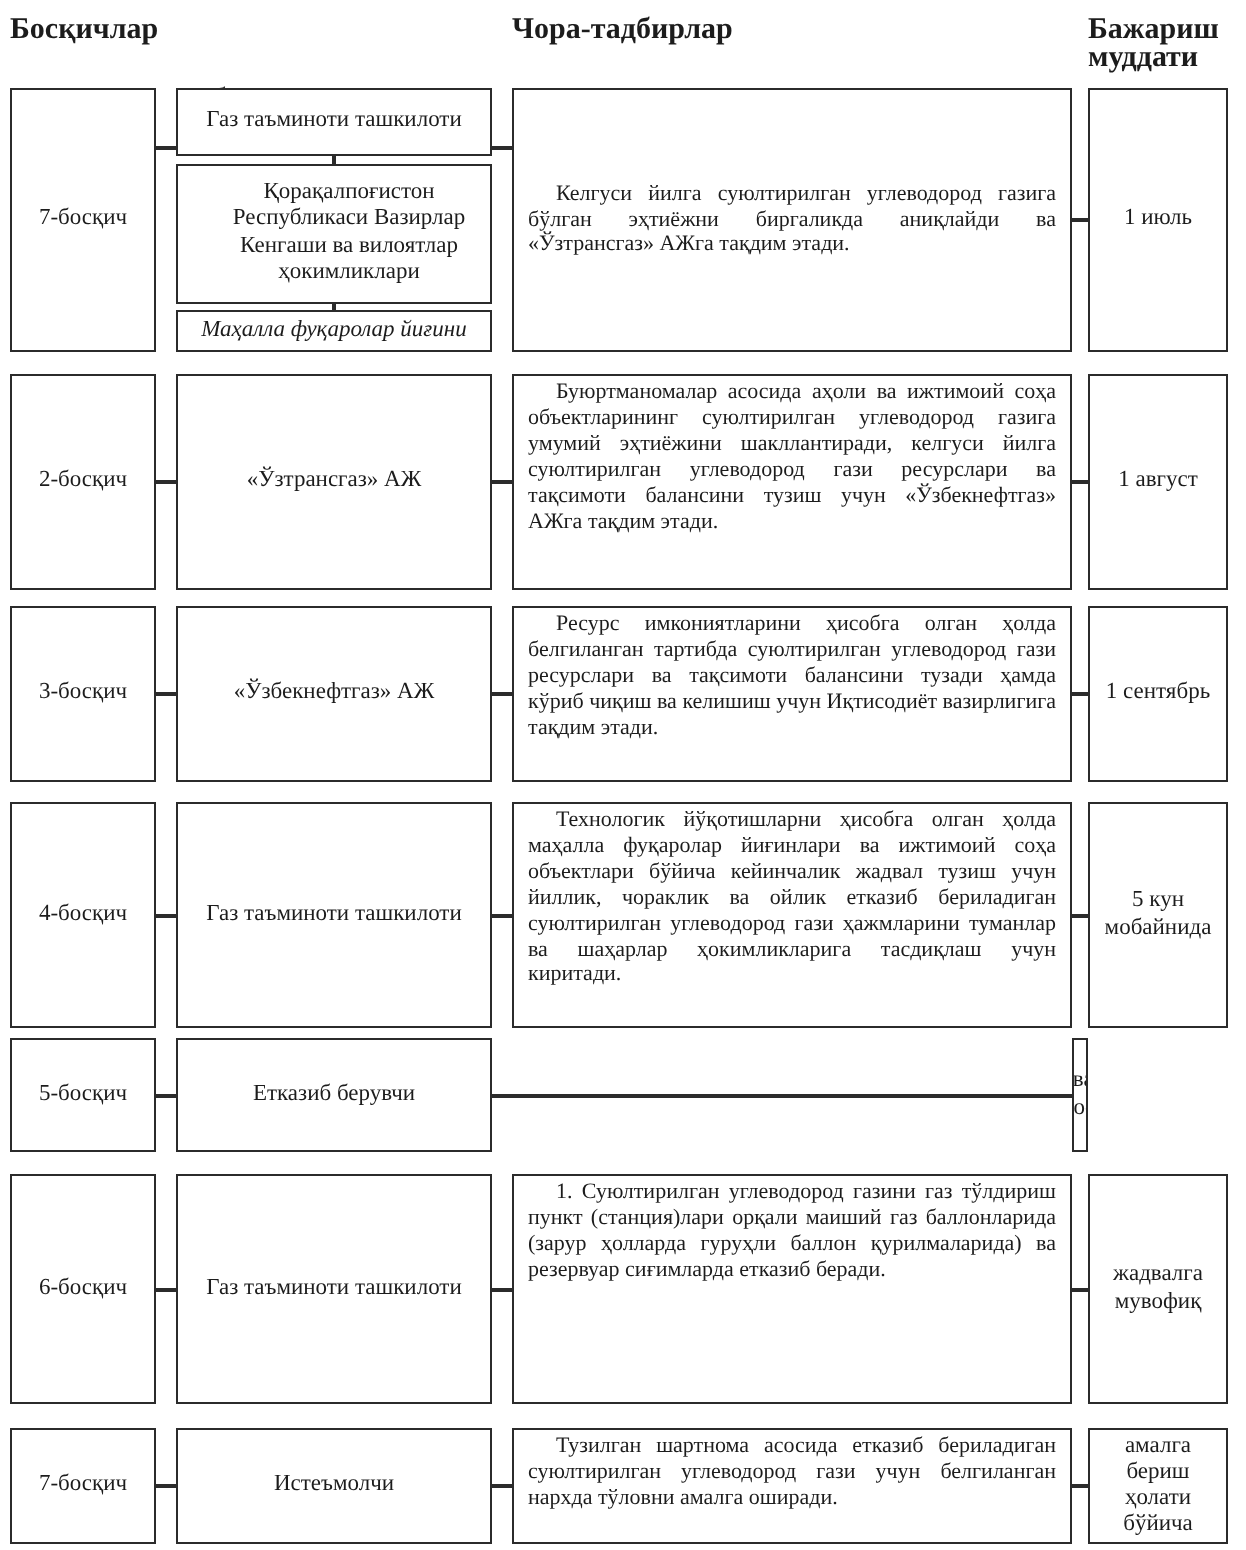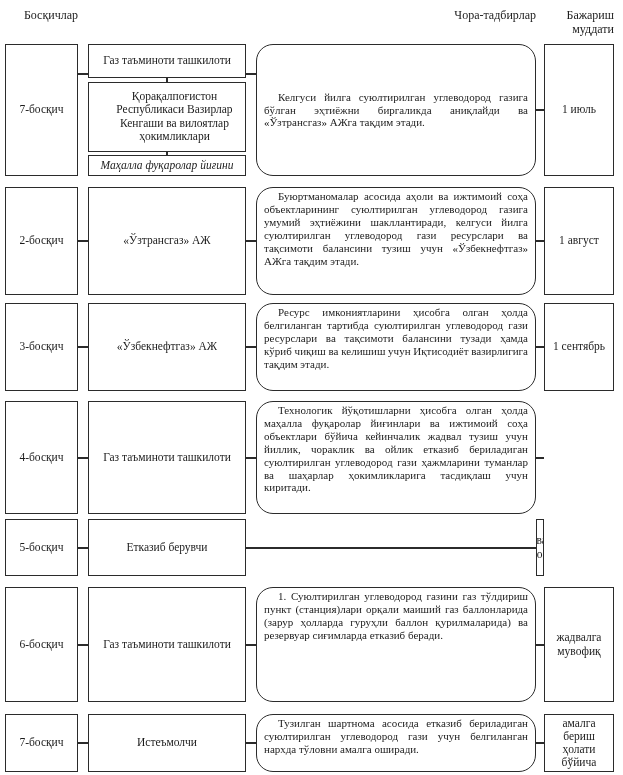--- a/index.html
+++ b/index.html
@@ -11,24 +11,24 @@
   }
   .page{position:relative;width:623px;height:775px;background:#ffffff;overflow:hidden;}
   .content{padding:6px 0 0 5px;}
 
   .grid7{
     display:grid;
     grid-template-columns:73px 10px 158px 10px 280px 8px 70px;
   }
   .hdr{height:33px;margin-bottom:1px;}
   .hlabel{
-    font-weight:normal;
-    font-size:12px;
+    font-weight:bold;
+    font-size:15px;
     line-height:13.5px;
-    text-align:right;
+    text-align:left;
     padding-top:3px;
     white-space:normal;
   }
   .hlabel.c1{grid-column:1;}
   .hlabel.c3{grid-column:3;margin-top:35px;}
   .hlabel.c5{grid-column:5;}
   .hlabel.c7{grid-column:7;}
 
   .prow{align-items:stretch;}
 
@@ -49,21 +49,20 @@
   .subject{width:100%;}
   .subject-col{display:flex;flex-direction:column;height:100%;}
   .subject.full{height:100%;text-align:center;}
   .vtick{width:2px;background:#2b2b2b;flex:1 1 auto;min-height:3px;align-self:center;}
 
   .measure{
     height:100%;
     padding:2px 7px 2px 7px;
     font-size:11px;
     line-height:12.9px;
-    border-radius:17px;
   }
   .measure.vcenter{display:flex;flex-direction:column;justify-content:center;}
   .mpara{
     margin:0;
     text-align:justify;
     text-indent:14px;
   }
 
   .gap-cell{display:flex;align-items:center;}
   .gap-cell.offset{align-items:flex-start;}
@@ -180,20 +179,23 @@
           </div>
           <div class="gap-cell">
             <div class="hline"></div>
           </div>
           <div class="box measure">
             <p class="mpara">Технологик йўқотишларни ҳисобга олган ҳолда маҳалла фуқаролар йиғинлари ва ижтимоий соҳа объектлари бўйича кейинчалик жадвал тузиш учун йиллик, чораклик ва ойлик етказиб бериладиган суюлтирилган углеводород гази ҳажмларини туманлар ва шаҳарлар ҳокимликларига тасдиқлаш учун киритади.</p>
           </div>
           <div class="gap-cell">
             <div class="hline"></div>
           </div>
+          <div class="box deadline">
+            <span>5 кун мобайнида</span>
+          </div>
         </div>
         <div class="grid7 prow" style="height: 57px; margin-top: 5px;">
           <div class="box stage">
             <span>5-босқич</span>
           </div>
           <div class="gap-cell">
             <div class="hline"></div>
           </div>
           <div class="subject-col">
             <div class="box subject full">

